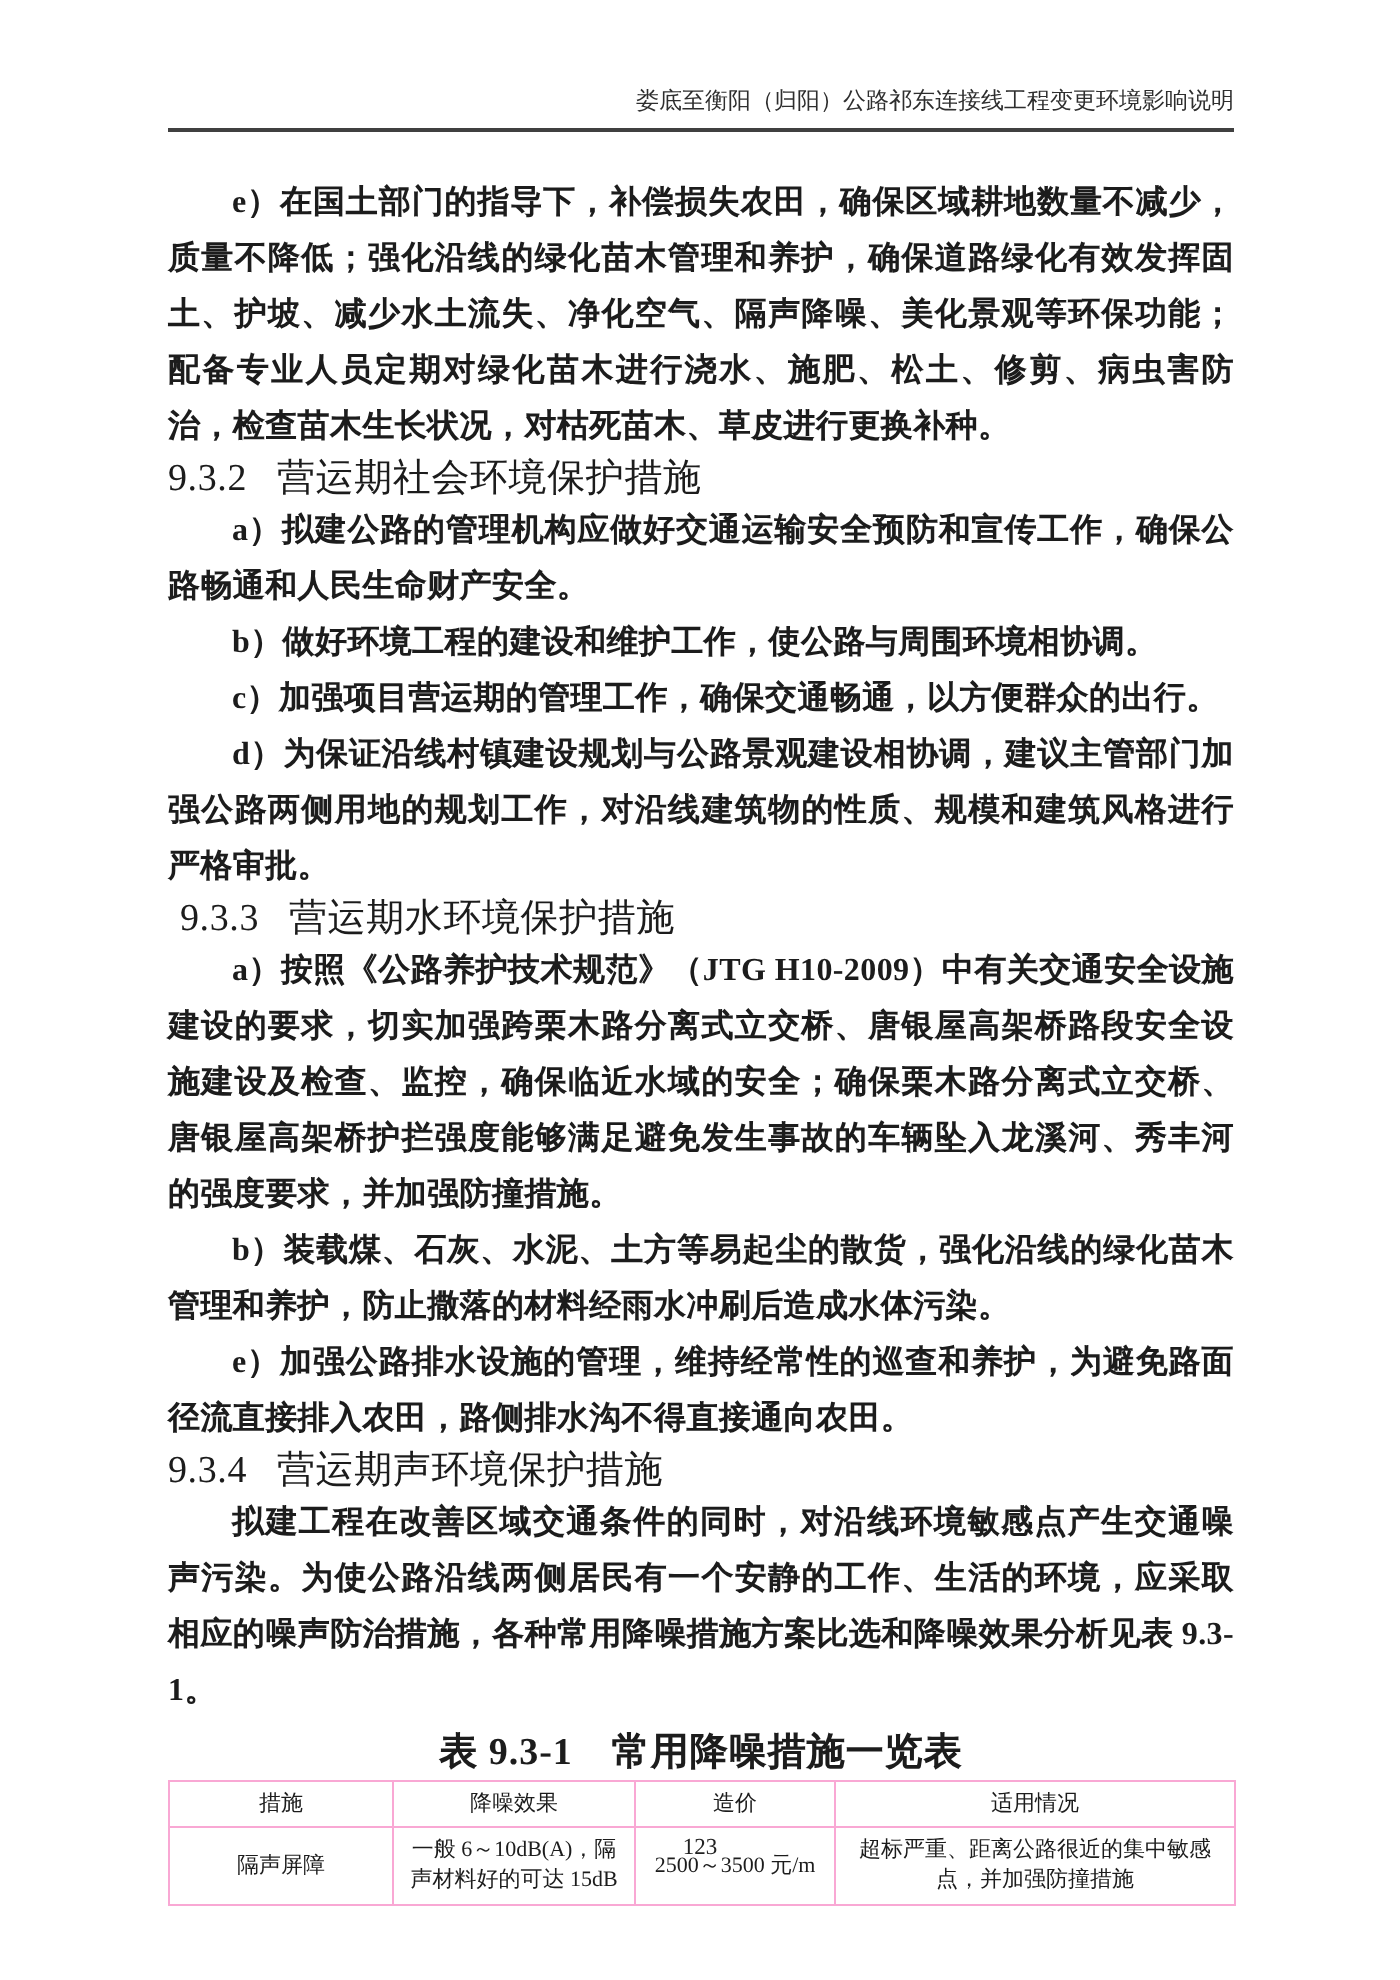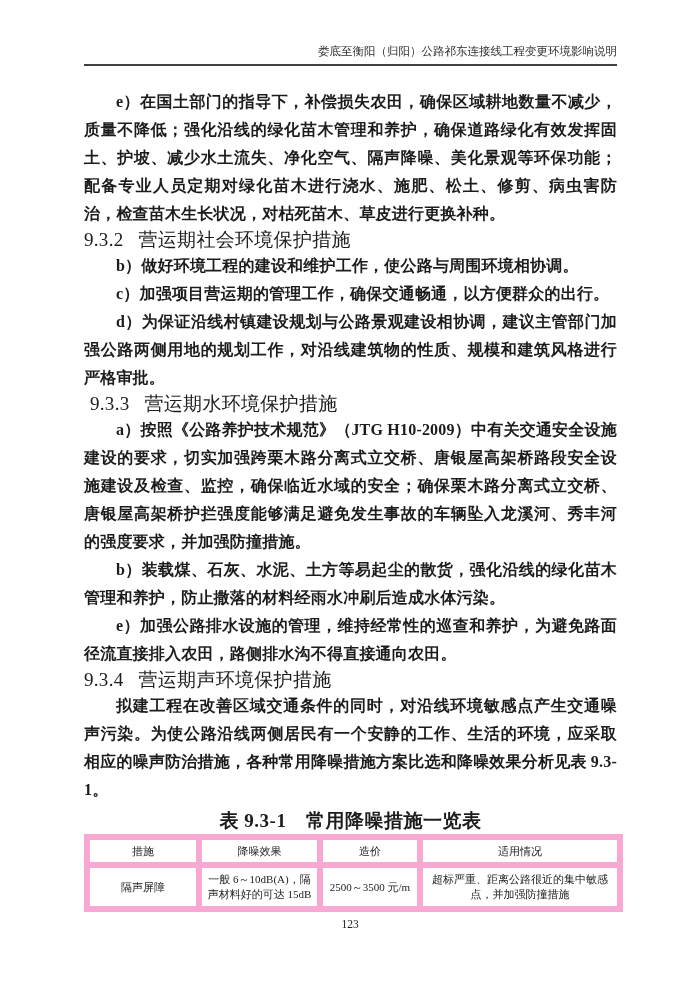--- a/index.html
+++ b/index.html
@@ -62,21 +62,21 @@
     letter-spacing: 0.5px;
   }
   table.noise-table {
     width: 533px;
     border-collapse: collapse;
     table-layout: fixed;
     font-size: 11px;
   }
   table.noise-table th,
   table.noise-table td {
-    border: 6px solid #f9a8d4;
+    border: 1px solid #f9a8d4;
     text-align: center;
     vertical-align: middle;
     font-weight: normal;
     padding: 2px 5px;
     line-height: 15px;
     overflow: hidden;
   }
   table.noise-table thead th { height: 18px; }
   table.noise-table tbody td { height: 34px; }
   .page-number {
@@ -99,20 +99,21 @@
   </div>
 
   <div class="content">
 
     <p class="para">e）在国土部门的指导下，补偿损失农田，确保区域耕地数量不减少，质量不降低；强化沿线的绿化苗木管理和养护，确保道路绿化有效发挥固土、护坡、减少水土流失、净化空气、隔声降噪、美化景观等环保功能；配备专业人员定期对绿化苗木进行浇水、施肥、松土、修剪、病虫害防治，检查苗木生长状况，对枯死苗木、草皮进行更换补种。</p>
 
     <div class="heading">
       <span class="num gap-wide">9.3.2</span><span>营运期社会环境保护措施</span>
     </div>
 
+    <p class="para">a）拟建公路的管理机构应做好交通运输安全预防和宣传工作，确保公路畅通和人民生命财产安全。</p>
     <p class="para">b）做好环境工程的建设和维护工作，使公路与周围环境相协调。</p>
     <p class="para">c）加强项目营运期的管理工作，确保交通畅通，以方便群众的出行。</p>
     <p class="para">d）为保证沿线村镇建设规划与公路景观建设相协调，建议主管部门加强公路两侧用地的规划工作，对沿线建筑物的性质、规模和建筑风格进行严格审批。</p>
 
     <div class="heading indent-slight">
       <span class="num gap-wide">9.3.3</span><span>营运期水环境保护措施</span>
     </div>
 
     <p class="para">a）按照《公路养护技术规范》（JTG H10-2009）中有关交通安全设施建设的要求，切实加强跨栗木路分离式立交桥、唐银屋高架桥路段安全设施建设及检查、监控，确保临近水域的安全；确保栗木路分离式立交桥、唐银屋高架桥护拦强度能够满足避免发生事故的车辆坠入龙溪河、秀丰河的强度要求，并加强防撞措施。</p>
     <p class="para">b）装载煤、石灰、水泥、土方等易起尘的散货，强化沿线的绿化苗木管理和养护，防止撒落的材料经雨水冲刷后造成水体污染。</p>

